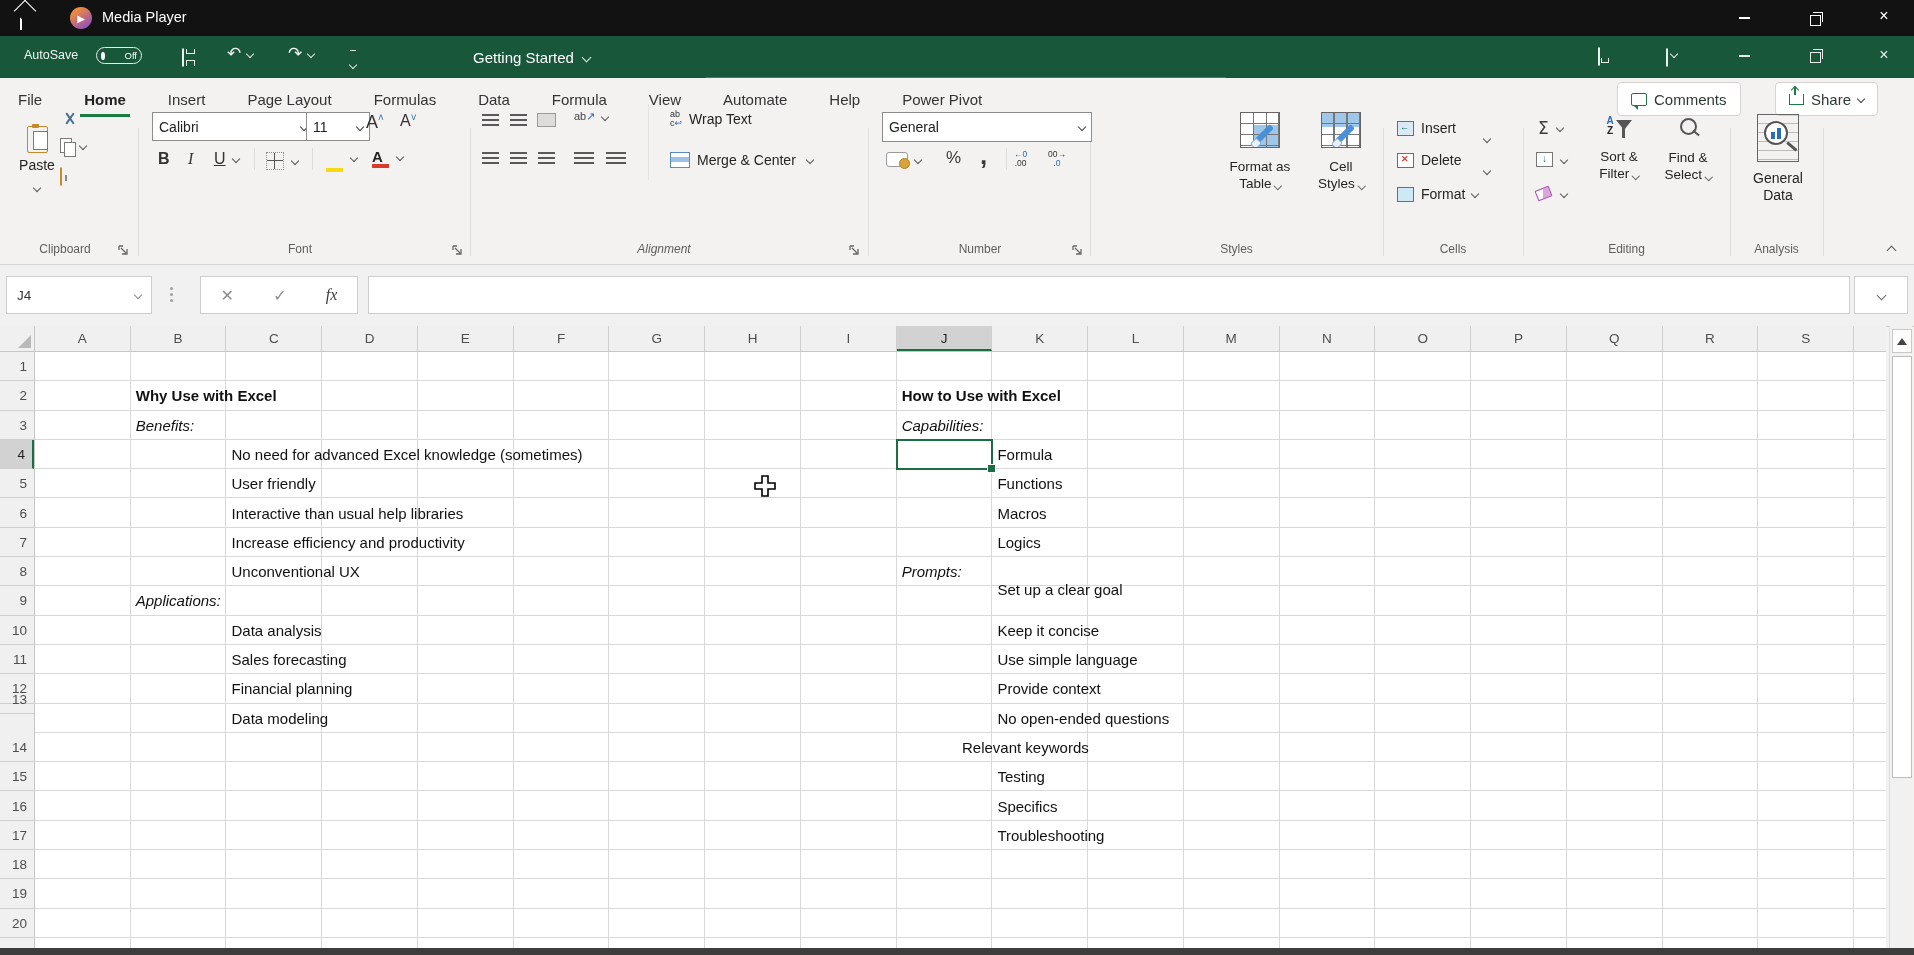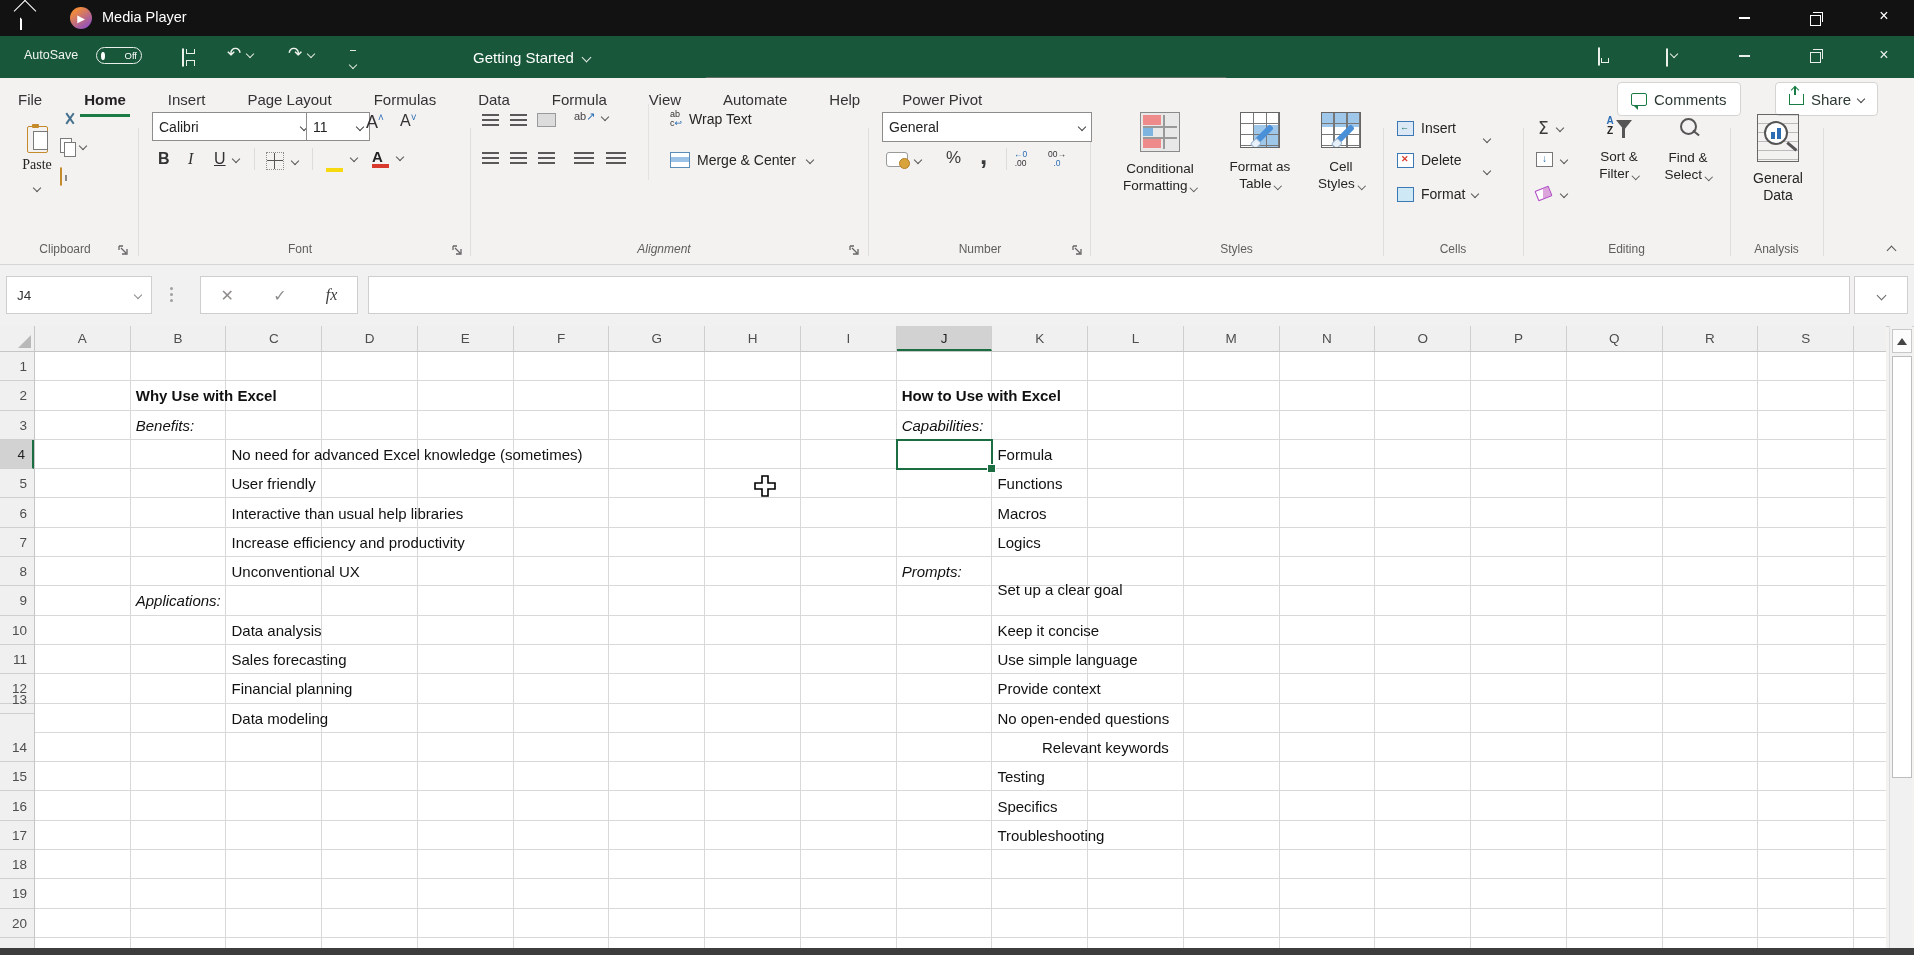--- a/index.html
+++ b/index.html
@@ -242,21 +242,21 @@
   <div id="ribbon" class="abs">
     <div class="vsep" style="left:138px;"></div>
       <div class="vsep" style="left:470px;"></div>
     <div class="vsep" style="left:868px;"></div>
       <div class="vsep" style="left:1090px;"></div>
     <div class="vsep" style="left:1383px;"></div>
       <div class="vsep" style="left:1523px;"></div>
     <div class="vsep" style="left:1730px;"></div>
       <div class="vsep" style="left:1823px;"></div>
 
-    <div class="abs" style="left:14px;top:-12px;width:46px;text-align:center;font-family:Liberation Serif, serif;">
+    <div class="abs" style="left:14px;top:-12px;width:46px;text-align:center;">
       <div class="clip-ico" style="margin:18px auto 4px;"></div>
       <div class="rb-text">Paste</div>
       <div style="margin-top:4px;"><span class="chev" style="color:#555;width:5px;height:5px;"></span></div>
     </div>
     <div class="abs scissors" style="left:62px;top:-8px;"></div>
     <div class="abs flex" style="left:60px;top:18px;gap:8px;">
       <span class="copy-ico"></span>
         <span class="chev" style="color:#555;width:5px;height:5px;"></span>
     </div>
     <div class="abs" style="left:60px;top:48px;"><span class="painter-ico"></span></div>
@@ -356,32 +356,20 @@
     <div class="abs decimal" style="left:1048px;top:30px;">
       <span>00→</span><br><span class="blue">.0</span>
     </div>
     <div class="grp-label" style="left:880px;width:200px;">Number</div>
     <div class="launcher" style="left:1072px;top:122px;">
       <svg width="11" height="11" viewBox="0 0 11 11">
           <path d="M1 1 H5 M1 1 V5 M3 3 L8 8 M9 4 V9 H4" stroke="#666" stroke-width="1.3" fill="none"></path>
         </svg>
     </div>
 
-    <div class="rb-stack" style="left:1106px;top:-8px;width:108px;">
-      <div class="cf-ico" style="margin:0 auto 8px;">
-        <i style="left:2px;top:2px;width:18px;height:10px;background:#ef8a8a;"></i>
-        <i style="left:2px;top:14px;width:10px;height:9px;background:#7db4e0;"></i>
-        <i style="left:2px;top:25px;width:18px;height:10px;background:#ef8a8a;"></i>
-        <i style="left:22px;top:2px;width:1.5px;height:34px;background:#999;"></i>
-        <i style="left:2px;top:13px;width:34px;height:1.5px;background:#999;"></i>
-        <i style="left:2px;top:24px;width:34px;height:1.5px;background:#999;"></i>
-      </div>
-      <div><span>Conditional</span></div>
-      <div><span>Formatting</span> <span class="chev" style="color:#555;width:4.5px;height:4.5px;"></span></div>
-    </div>
     <div class="rb-stack" style="left:1216px;top:-8px;width:88px;">
       <div class="tbl-ico" style="margin:0 auto 10px;">
         <span class="fillblue"></span>
           <span class="gridl"></span>
           <span class="brush" style="left:12px;top:18px;"></span>
       </div>
       <div><span>Format as</span></div>
       <div><span>Table</span> <span class="chev" style="color:#555;width:4.5px;height:4.5px;"></span></div>
     </div>
     <div class="rb-stack" style="left:1306px;top:-8px;width:70px;">
@@ -547,21 +535,21 @@
         <div class="cell" style="left: 957.4px; top: 87.9px; height: 29.3px; line-height: 29.3px;">Formula</div>
         <div class="cell" style="left: 957.4px; top: 117.2px; height: 29.3px; line-height: 29.3px;">Functions</div>
         <div class="cell" style="left: 957.4px; top: 146.5px; height: 29.3px; line-height: 29.3px;">Macros</div>
         <div class="cell" style="left: 957.4px; top: 175.8px; height: 29.3px; line-height: 29.3px;">Logics</div>
         <div class="cell i" style="left: 861.66px; top: 205.1px; height: 29.3px; line-height: 29.3px;">Prompts:</div>
         <div class="cell" style="left: 957.4px; top: 223px; height: 29.3px; line-height: 29.3px;">Set up a clear goal</div>
         <div class="cell" style="left: 957.4px; top: 263.7px; height: 29.3px; line-height: 29.3px;">Keep it concise</div>
         <div class="cell" style="left: 957.4px; top: 293px; height: 29.3px; line-height: 29.3px;">Use simple language</div>
         <div class="cell" style="left: 957.4px; top: 322.3px; height: 29.3px; line-height: 29.3px;">Provide context</div>
         <div class="cell" style="left: 957.4px; top: 351.6px; height: 29.3px; line-height: 29.3px;">No open-ended questions</div>
-        <div class="cell" style="left: 1002px; top: 380.9px; height: 29.3px; line-height: 29.3px;">Relevant keywords</div>
+        <div class="cell" style="left: 922px; top: 380.9px; height: 29.3px; line-height: 29.3px;">Relevant keywords</div>
         <div class="cell" style="left: 957.4px; top: 410.2px; height: 29.3px; line-height: 29.3px;">Testing</div>
         <div class="cell" style="left: 957.4px; top: 439.5px; height: 39px; line-height: 29.3px;">Specifics</div>
         <div class="cell" style="left: 957.4px; top: 468.8px; height: 29.3px; line-height: 29.3px;">Troubleshooting</div>
       </div>
     <div id="selection" style="left: 860.66px; top: 86.9px; width: 97.74px; height: 31.3px;"></div>
     <div id="fill-handle" style="left: 952.4px; top: 112.2px;"></div>
   </div>
 
   <svg id="cursor" class="abs" width="26" height="26" viewBox="0 0 26 26">
     <path d="M10 3 h6 v7 h7 v6 h-7 v7 h-6 v-7 h-7 v-6 h7 z" fill="#fff" stroke="#000" stroke-width="1.6"></path>

